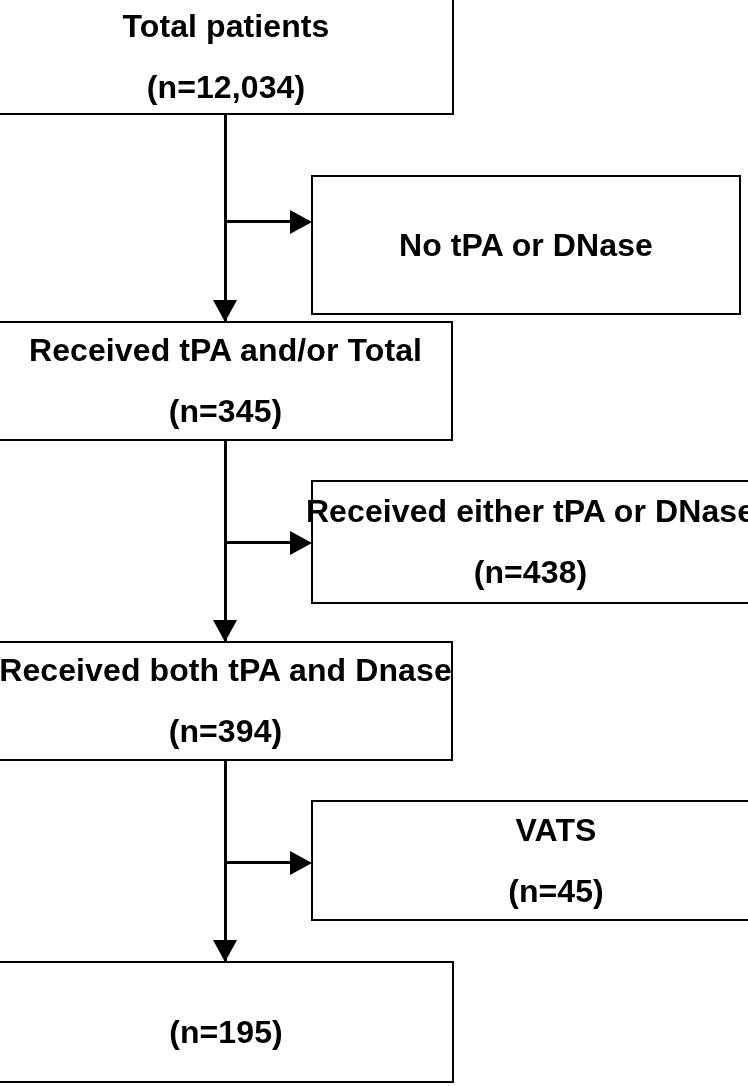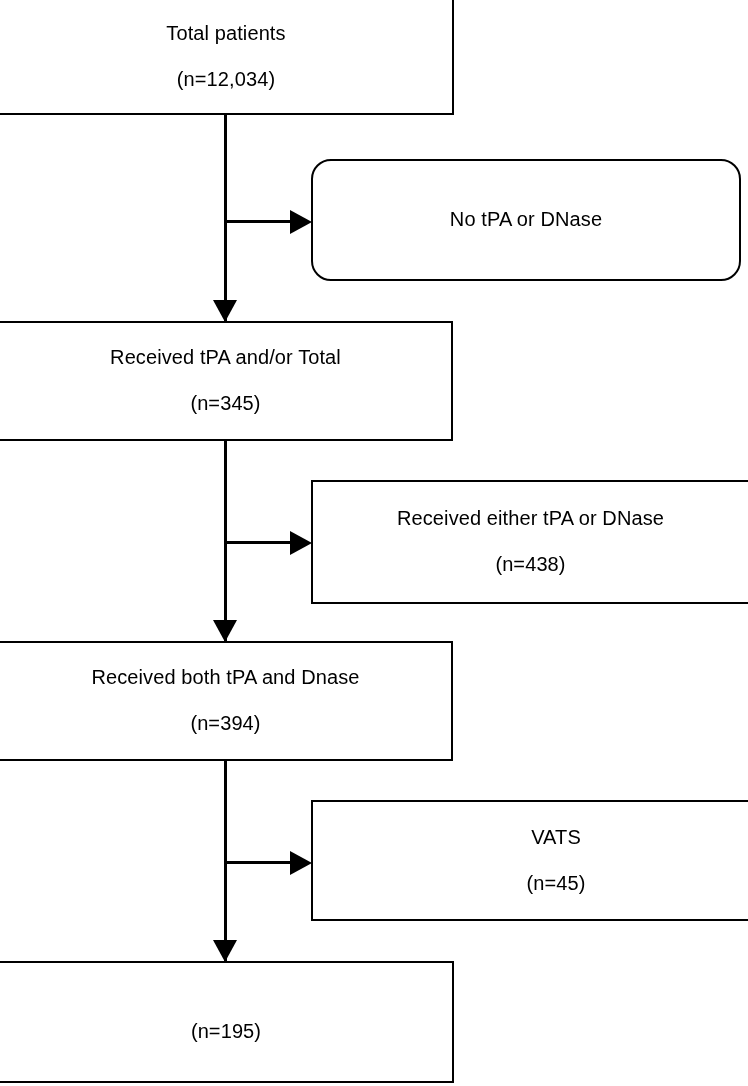--- a/index.html
+++ b/index.html
@@ -26,36 +26,37 @@
     display: flex;
     flex-direction: column;
     align-items: center;
     justify-content: center;
     text-align: center;
     line-height: 1.28;
   }
   .node .line1,
   .node .line2 {
     display: block;
-    font-size: 20px;
+    font-size: 32px;
     letter-spacing: 0.1px;
     white-space: nowrap;
+    font-weight: bold;
   }
   .node .line2 {
     margin-top: 20px;
   }
 
   
   #node-total       { left: -2px;  top: -2px;   width: 456px; height: 117px; }
   #node-received-any{ left: -2px;  top: 321px;  width: 455px; height: 120px; }
   #node-received-both{left: -2px;  top: 641px;  width: 455px; height: 120px; }
   #node-resolution  { left: -2px;  top: 961px;  width: 456px; height: 122px; }
 
   
-  #node-no-tpa      { left: 311px; top: 159px;  width: 430px; height: 122px; border-radius: 20px; }
+  #node-no-tpa      { left: 311px; top: 175px;  width: 430px; height: 140px; }
   #node-either      { left: 311px; top: 480px;  width: 439px; height: 124px; }
   #node-vats        { left: 311px; top: 800px;  width: 490px; height: 121px; }
 
   
   .v-line {
     position: absolute;
     width: 3px;
     background: #000000;
     left: 224px;
   }

